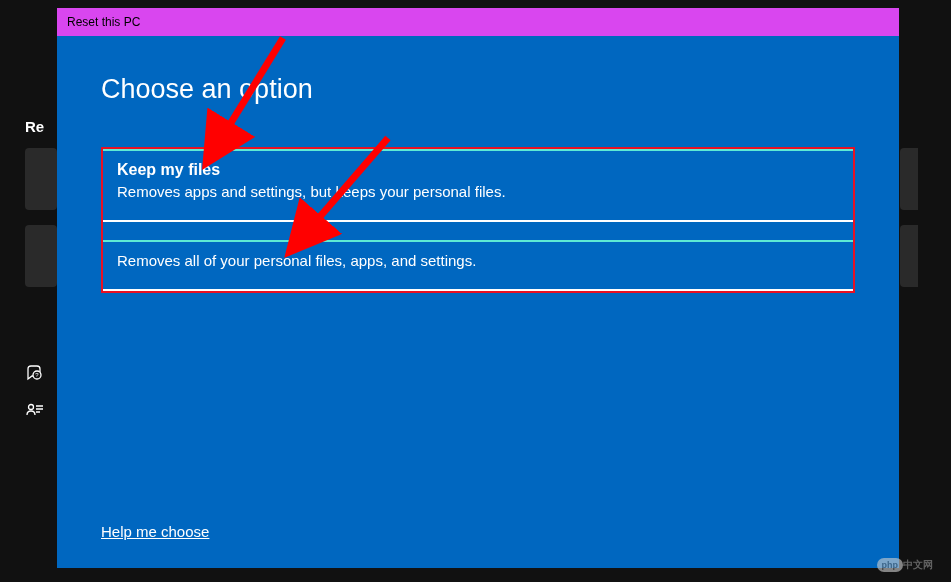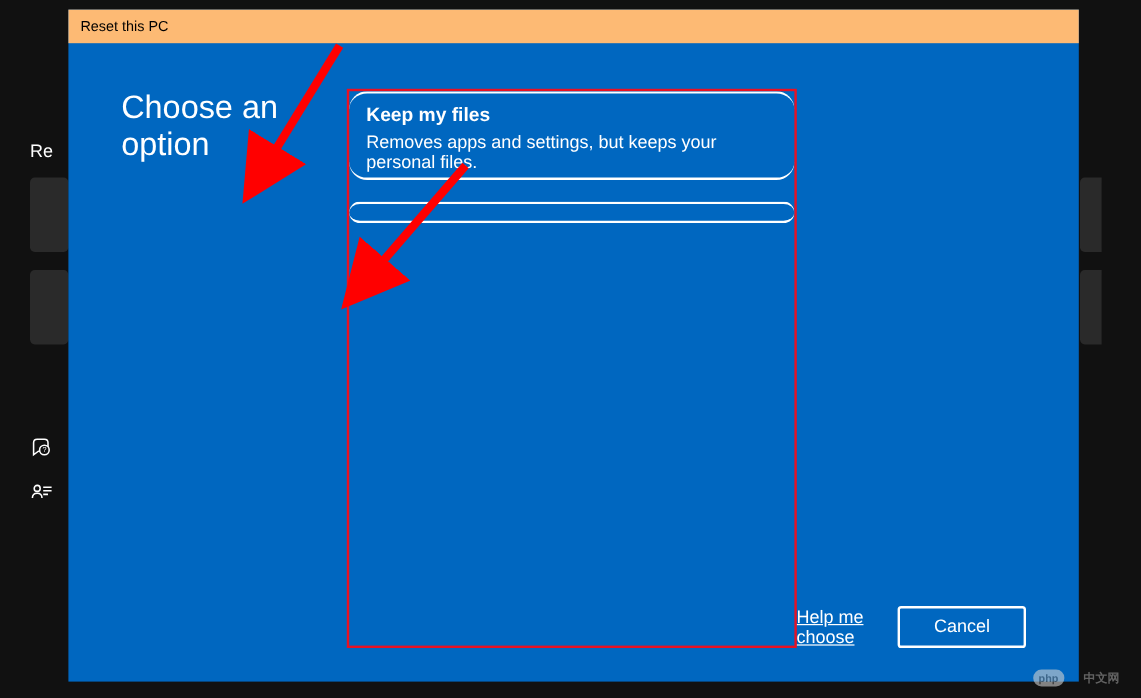--- a/index.html
+++ b/index.html
@@ -21,21 +21,21 @@
       top: 0;
       width: 100%;
       height: 100%;
       color: #ffffff;
     }
     .bg-text {
       position: absolute;
       left: 25px;
       top: 118px;
       font-size: 15px;
-      font-weight: 400;
+      font-weight: 700;
       color: #ffffff;
     }
     .bg-row {
       position: absolute;
       background: #2a2a2a;
       border-radius: 4px;
       height: 62px;
     }
     .bg-row1 { left: 25px; top: 148px; width: 32px; }
     .bg-row2 { left: 900px; top: 148px; width: 18px; border-radius: 4px 0 0 4px; }
@@ -61,55 +61,54 @@
       position: absolute;
       left: 57px;
       top: 8px;
       width: 842px;
       height: 560px;
       background: #0067c0;
       display: flex;
       flex-direction: column;
     }
     .titlebar {
-      background: #fdba74;
+      background: #d946ef;
       height: 28px;
       display: flex;
       align-items: center;
       padding: 0 10px;
     }
     .titlebar-text {
       font-size: 12px;
       color: #000000;
     }
     .dialog-body {
       flex: 1;
       padding: 38px 44px 28px 44px;
       display: flex;
-      flex-direction: row;
+      flex-direction: column;
       position: relative;
     }
     .dialog-heading {
       color: #ffffff;
       font-size: 27px;
       font-weight: 400;
       margin-bottom: 42px;
     }
     .options-container {
       border: 2px solid #e81123;
       padding: 0;
       position: relative;
     }
     .option-row {
-      border-top: 2px solid #ffffff;
+      border-top: 2px solid #5eead4;
       border-bottom: 2px solid #ffffff;
-      padding: 10px 14px 4px 14px;
+      padding: 10px 14px 20px 14px;
       margin: 0;
       cursor: pointer;
-      border-radius: 15px;
     }
     .option-row:first-child {
       margin-bottom: 18px;
     }
     .option-title {
       color: #ffffff;
       font-size: 16px;
       font-weight: 700;
       margin-bottom: 4px;
     }
@@ -144,21 +143,21 @@
       position: absolute;
       pointer-events: none;
       z-index: 10;
     }
     .watermark {
       position: absolute;
       right: 18px;
       bottom: 10px;
       display: flex;
       align-items: center;
-      gap: 16px;
+      gap: 0;
       opacity: 0.6;
     }
     .watermark-badge {
       background: #d0d0d0;
       color: #666;
       font-size: 9px;
       font-weight: bold;
       padding: 2px 5px;
       border-radius: 8px;
     }
@@ -199,26 +198,26 @@
   </div>
   <div class="dialog-body">
     <h1 class="dialog-heading">Choose an option</h1>
 
     <div class="options-container">
       <div class="option-row">
         <div class="option-title">Keep my files</div>
         <div class="option-desc">Removes apps and settings, but keeps your personal files.</div>
       </div>
       <div class="option-row">
+        <div class="option-desc">Removes all of your personal files, apps, and settings.</div>
       </div>
     </div>
 
     <div class="footer">
       <a class="help-link">Help me choose</a>
-      <button class="cancel-button">Cancel</button>
     </div>
   </div>
 </div>
 
 <svg class="arrow" style="left:195px; top:30px; width:100px; height:140px;">
   <defs>
     <marker id="ah1" markerWidth="8" markerHeight="8" refX="5" refY="4" orient="auto">
       <polygon points="0 0, 8 4, 0 8" fill="#ff0000"></polygon>
     </marker>
   </defs>

